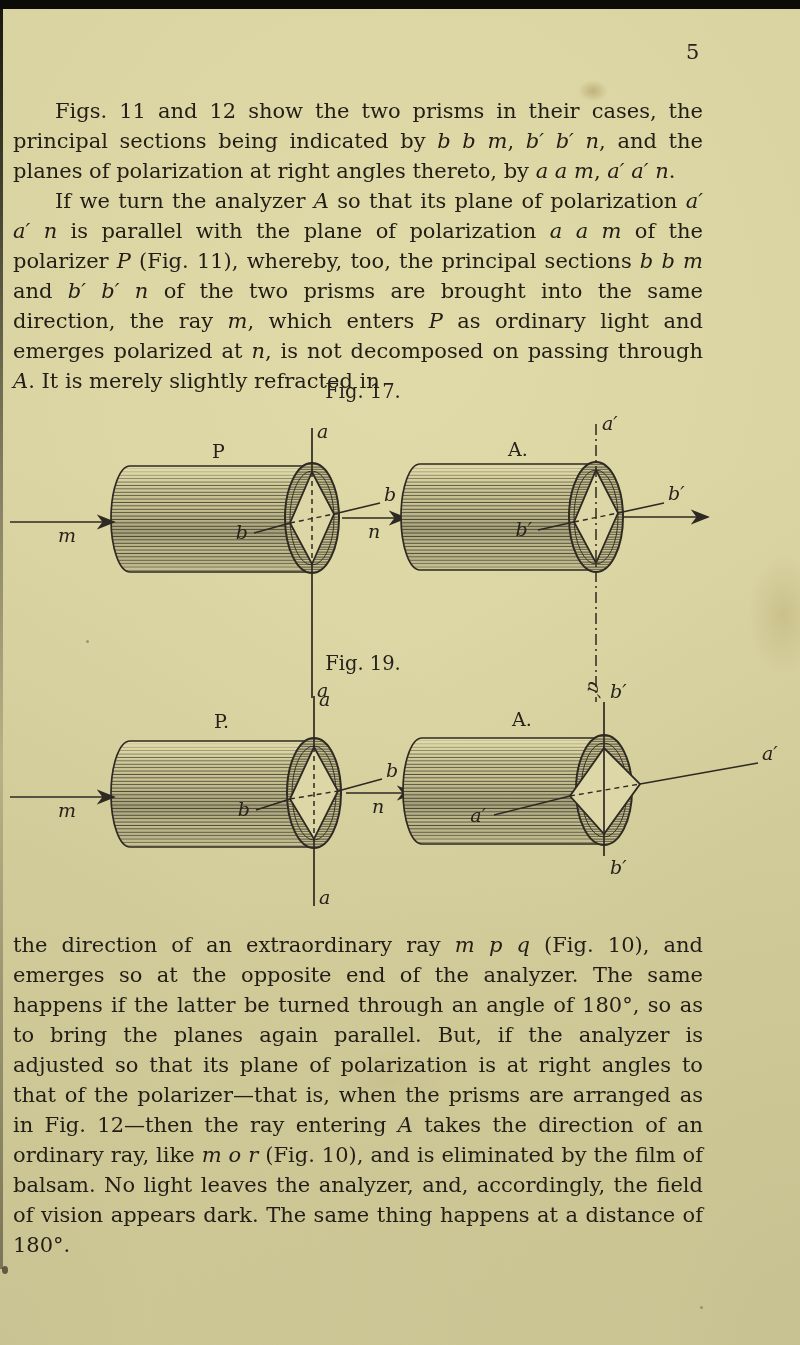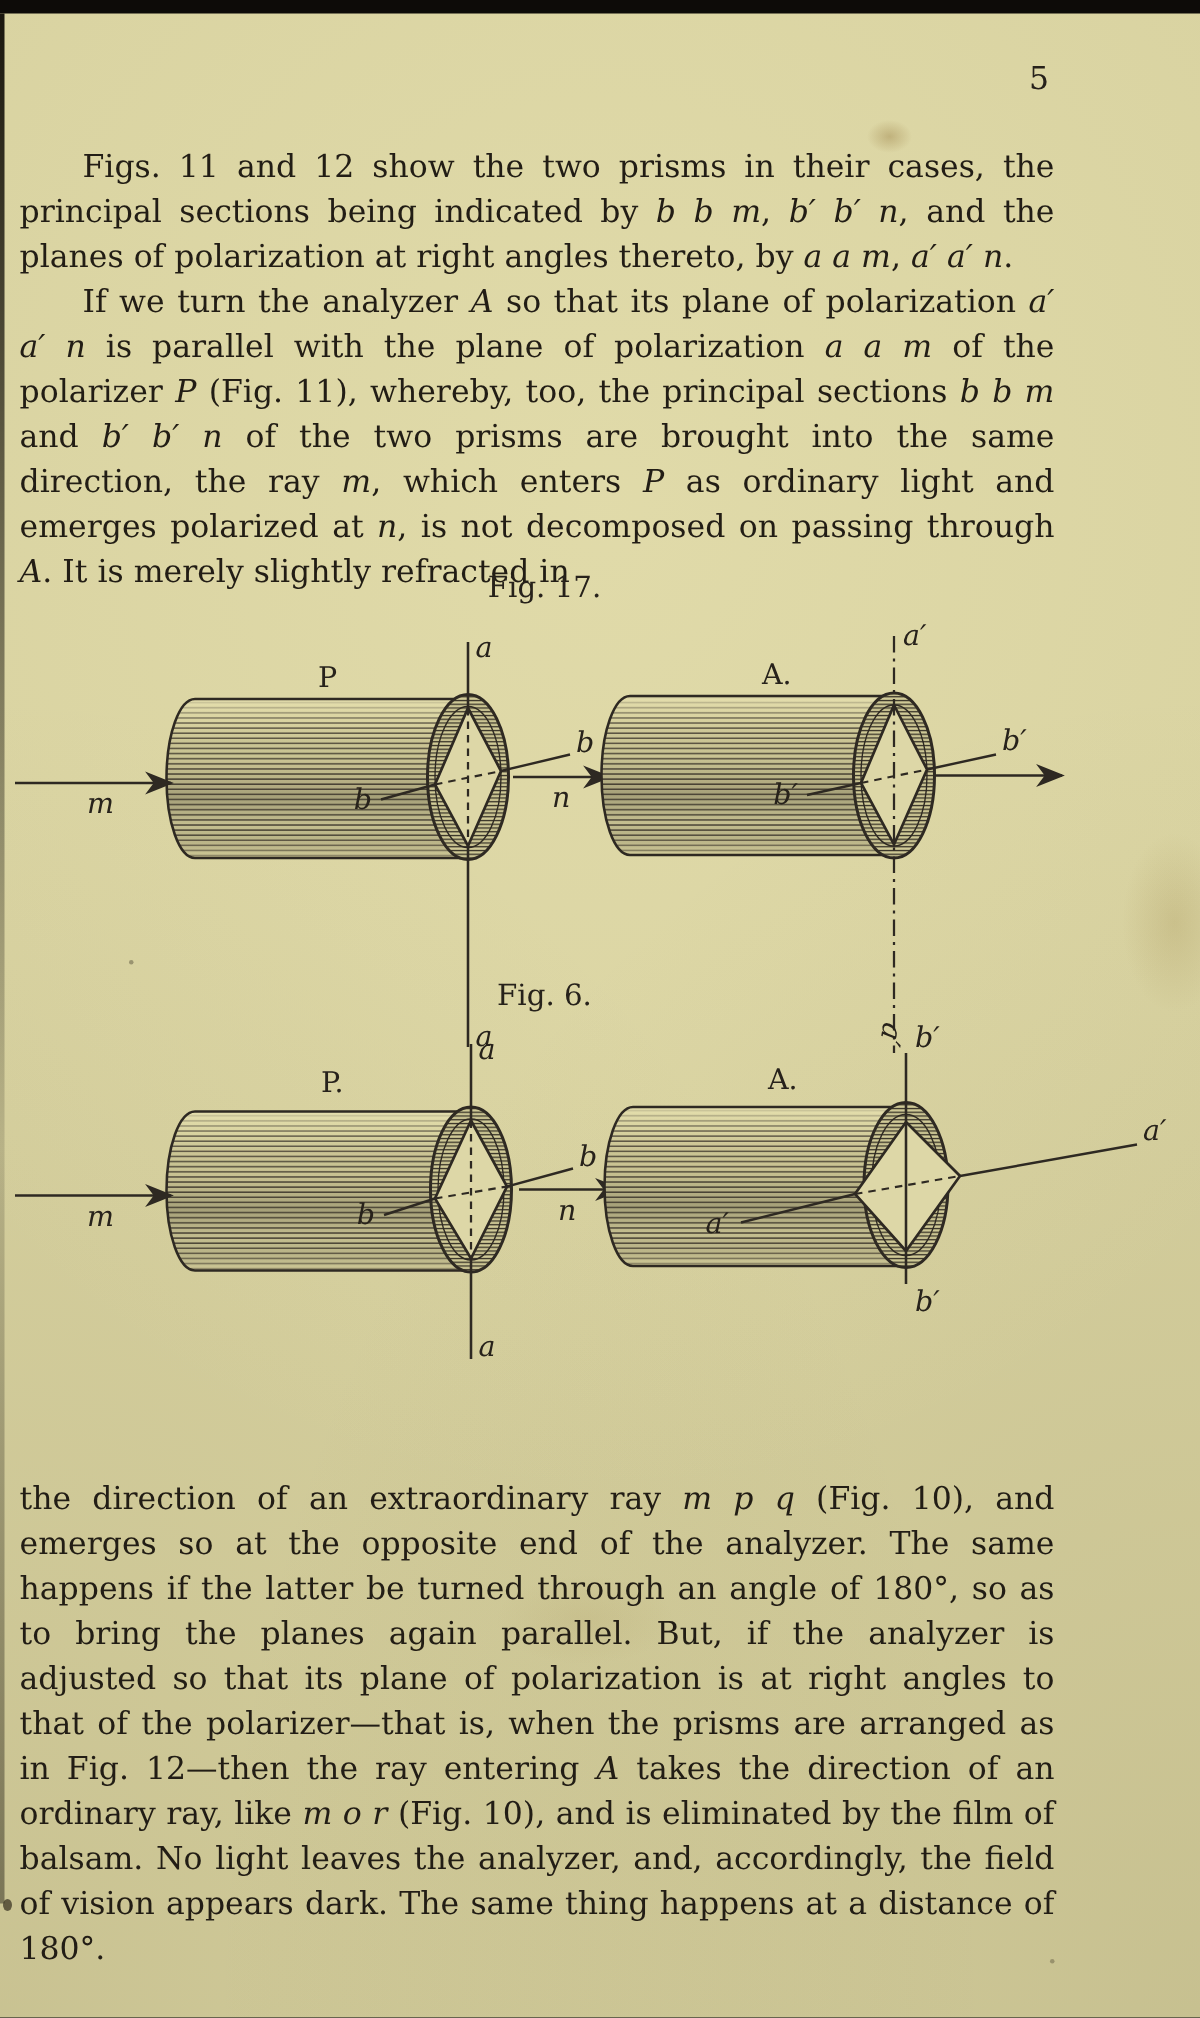--- a/index.html
+++ b/index.html
@@ -26,21 +26,21 @@
 
   .running-head{position:absolute;left:0;top:46px;width:716px;text-align:center;
     font-size:16.5px;letter-spacing:3px;color:#2c2720;}
   .page-number{position:absolute;left:686px;top:40px;font-size:21px;color:#26211a;}
 
   .textblock{position:absolute;left:13px;width:690px;font-size:21px;line-height:30px;
     text-align:justify;color:#221d15;}
   .textblock p{margin:0;}
   .textblock p.indent{text-indent:42px;}
   .tb1{top:96px;}
-  .tb2{top:984px;}
+  .tb2{top:930px;}
   .textblock i{font-style:italic;margin-top:35px;}
 
   .fig-caption{position:absolute;left:0;width:726px;text-align:center;font-size:19.5px;color:#27221b;}
   .cap11{top:380px;}
   .cap12{top:652px;}
   .figsvg{position:absolute;left:6px;}
   .f11{top:406px;}
   .f12{top:678px;}
 
   .flbl{font-family:"DejaVu Serif",serif;font-style:italic;font-size:19px;fill:#27221b;}
@@ -135,21 +135,21 @@
       <line x1="612" y1="107" x2="658" y2="97" class="ink" stroke-width="1.6"></line>
       <line x1="618" y1="111" x2="702" y2="111" class="ink" stroke-width="1.6" marker-end="url(#ar1)"></line>
       <text class="flbl-r" x="502" y="50">A.</text>
       <text class="flbl" x="596" y="24">a′</text>
       <text class="flbl" x="582" y="288" transform="rotate(100 588 282)">a′</text>
       <text class="flbl" x="526" y="130" text-anchor="end">b′</text>
       <text class="flbl" x="662" y="94">b′</text>
     </g>
   </svg>
 
-  <div class="fig-caption cap12">Fig. 6.</div>
+  <div class="fig-caption cap12">Fig. 19.</div>
 
   <svg class="figsvg f12" width="780" height="250" viewBox="0 0 780 250">
     <defs>
       <pattern id="hb2" width="4" height="3.4" patternUnits="userSpaceOnUse">
         <line x1="0" y1="1.2" x2="4" y2="1.2" stroke="#3a342a" stroke-width="0.85"></line>
       </pattern>
       <pattern id="hf2" width="4" height="2.5" patternUnits="userSpaceOnUse">
         <line x1="0" y1="1" x2="4" y2="1" stroke="#332e24" stroke-width="0.9"></line>
       </pattern>
       <linearGradient id="sh2" x1="0" y1="0" x2="0" y2="1">

